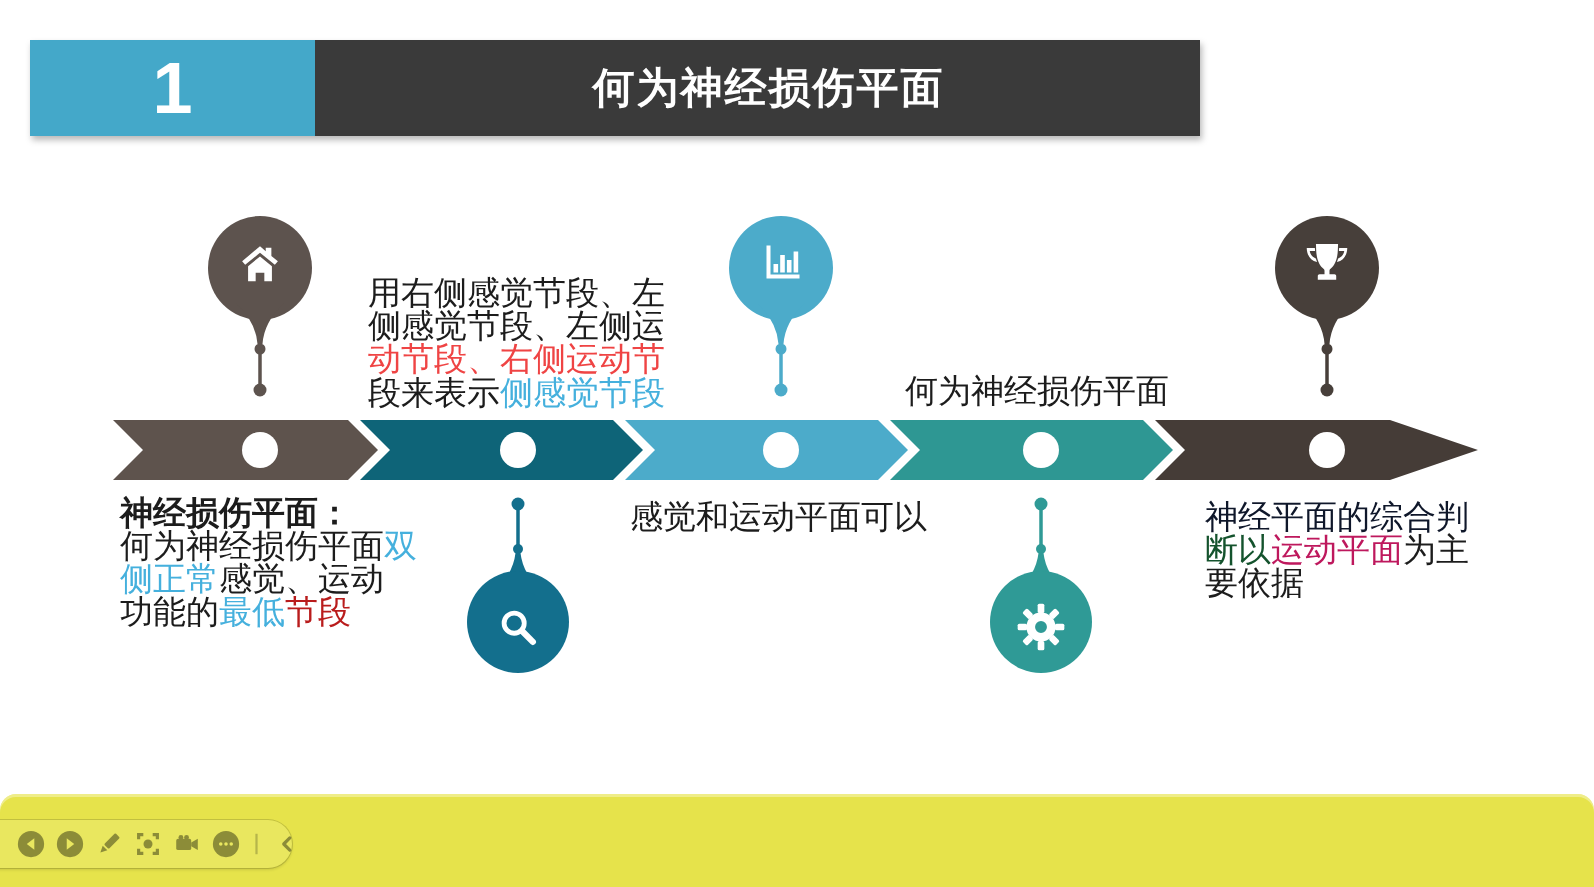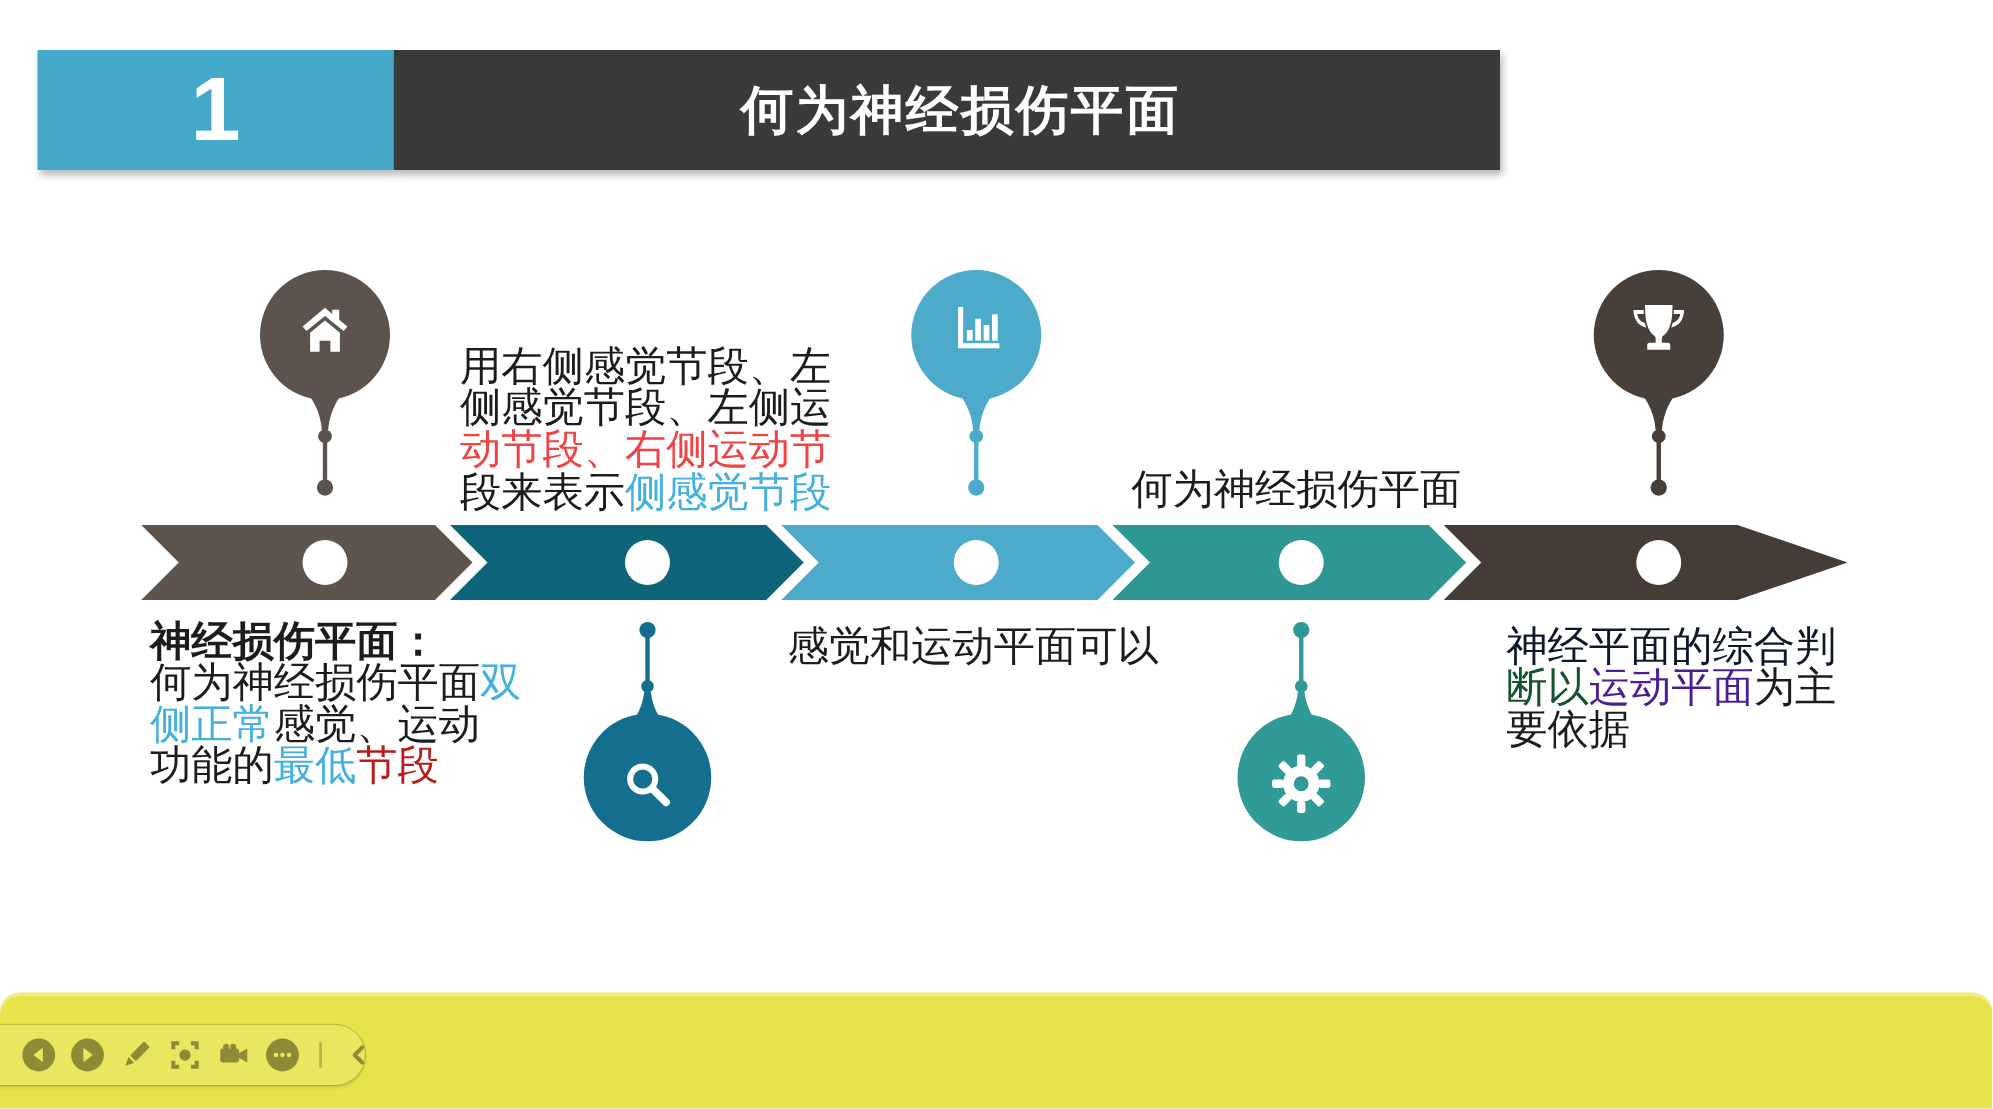--- a/index.html
+++ b/index.html
@@ -148,21 +148,21 @@
         <div><span style="color: rgb(28, 28, 28);">段来表示</span><span style="color: rgb(69, 176, 221);">侧感觉节段</span></div>
       </div>
       <div class="note" style="left: 630px; top: 500px;">
         <div><span style="color: rgb(28, 28, 28);">感觉和运动平面可以</span></div>
       </div>
       <div class="note" style="left: 905px; top: 374px;">
         <div><span style="color: rgb(28, 28, 28);">何为神经损伤平面</span></div>
       </div>
       <div class="note" style="left: 1205px; top: 500px;">
         <div><span style="color: #0f172a;">神经平面的综合判</span></div>
-        <div><span style="color: #14532d;">断以</span><span style="color: #4c1d95; margin-top: 36px;">运动平面</span><span style="color: rgb(28, 28, 28);">为主</span></div>
+        <div><span style="color: #14532d;">断以</span><span style="color: #be185d; margin-top: 36px;">运动平面</span><span style="color: rgb(28, 28, 28);">为主</span></div>
         <div><span style="color: rgb(28, 28, 28);">要依据</span></div>
       </div>
     </div>
 
   <div id="toolbar-band" style="background: rgb(230, 227, 75);">
     <div id="toolbar-pill" style="background: rgb(233, 231, 95);">
         <div class="tbtn">
           <svg viewBox="0 0 32 32" width="30" height="30">
             <circle cx="16" cy="16" r="14" fill="#8c8c38"></circle>
             <path d="M19.5 9.8 11.5 16l8 6.2z" fill="#e9e75f"></path>

